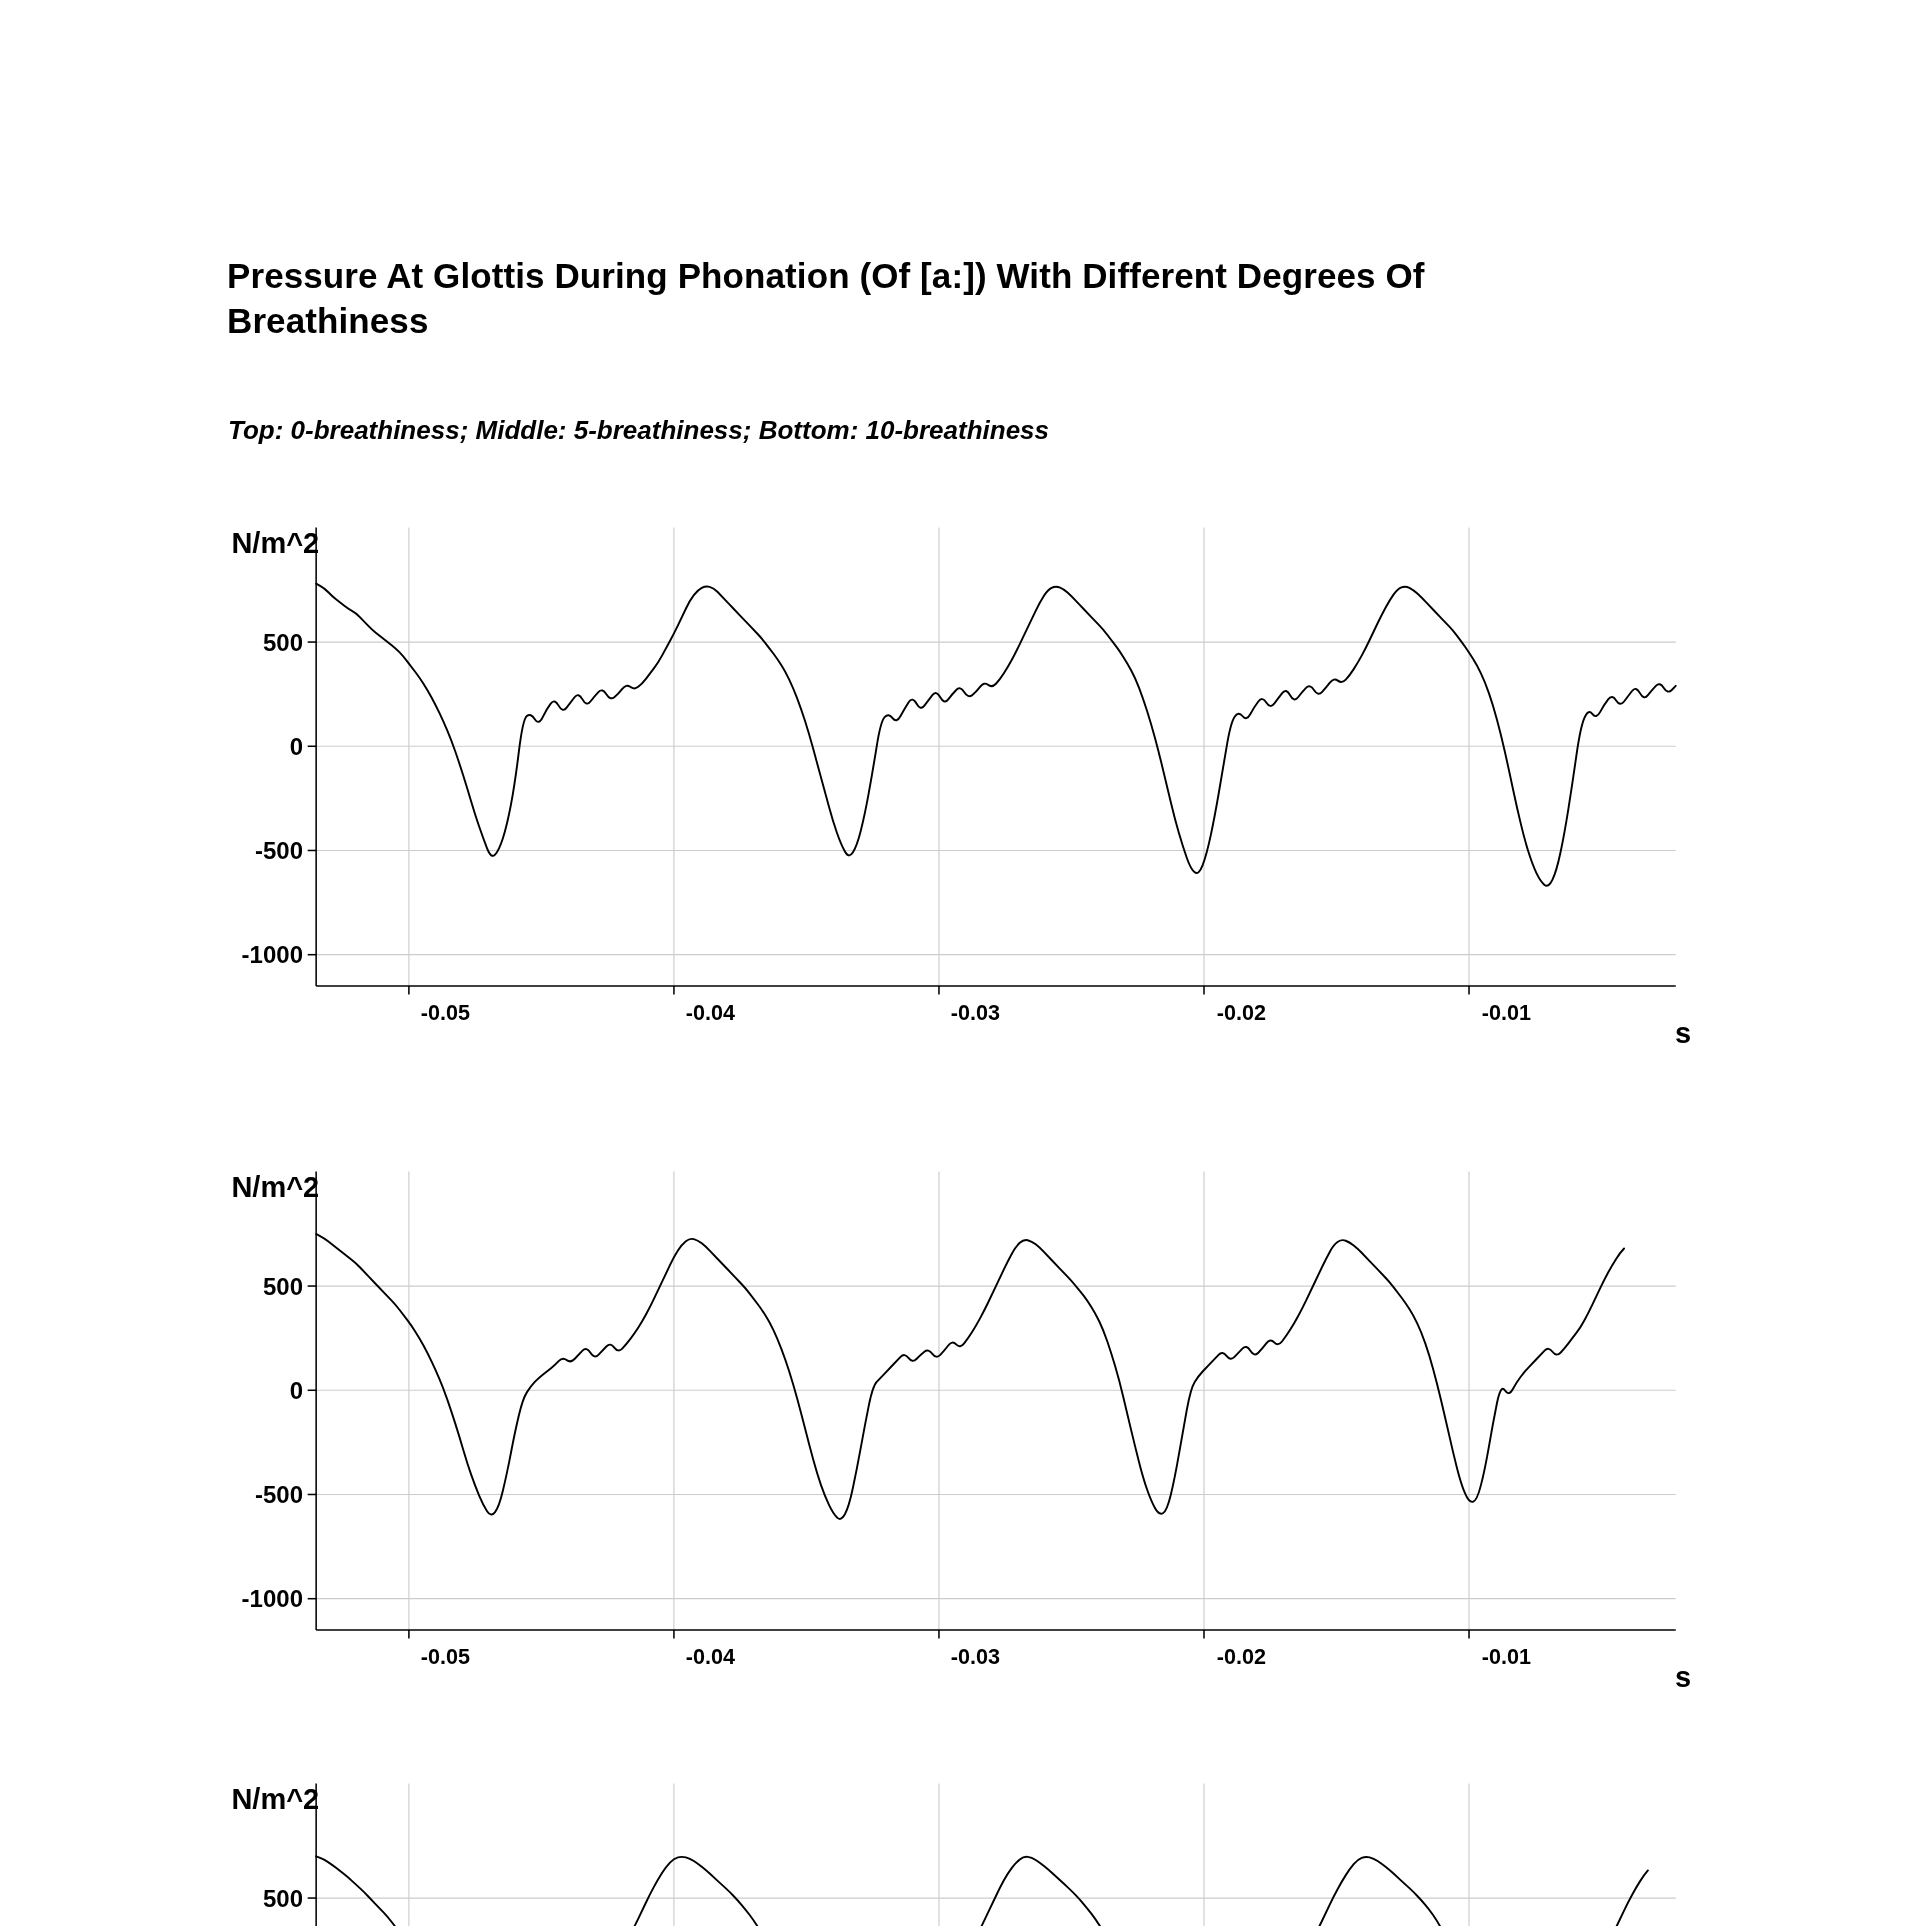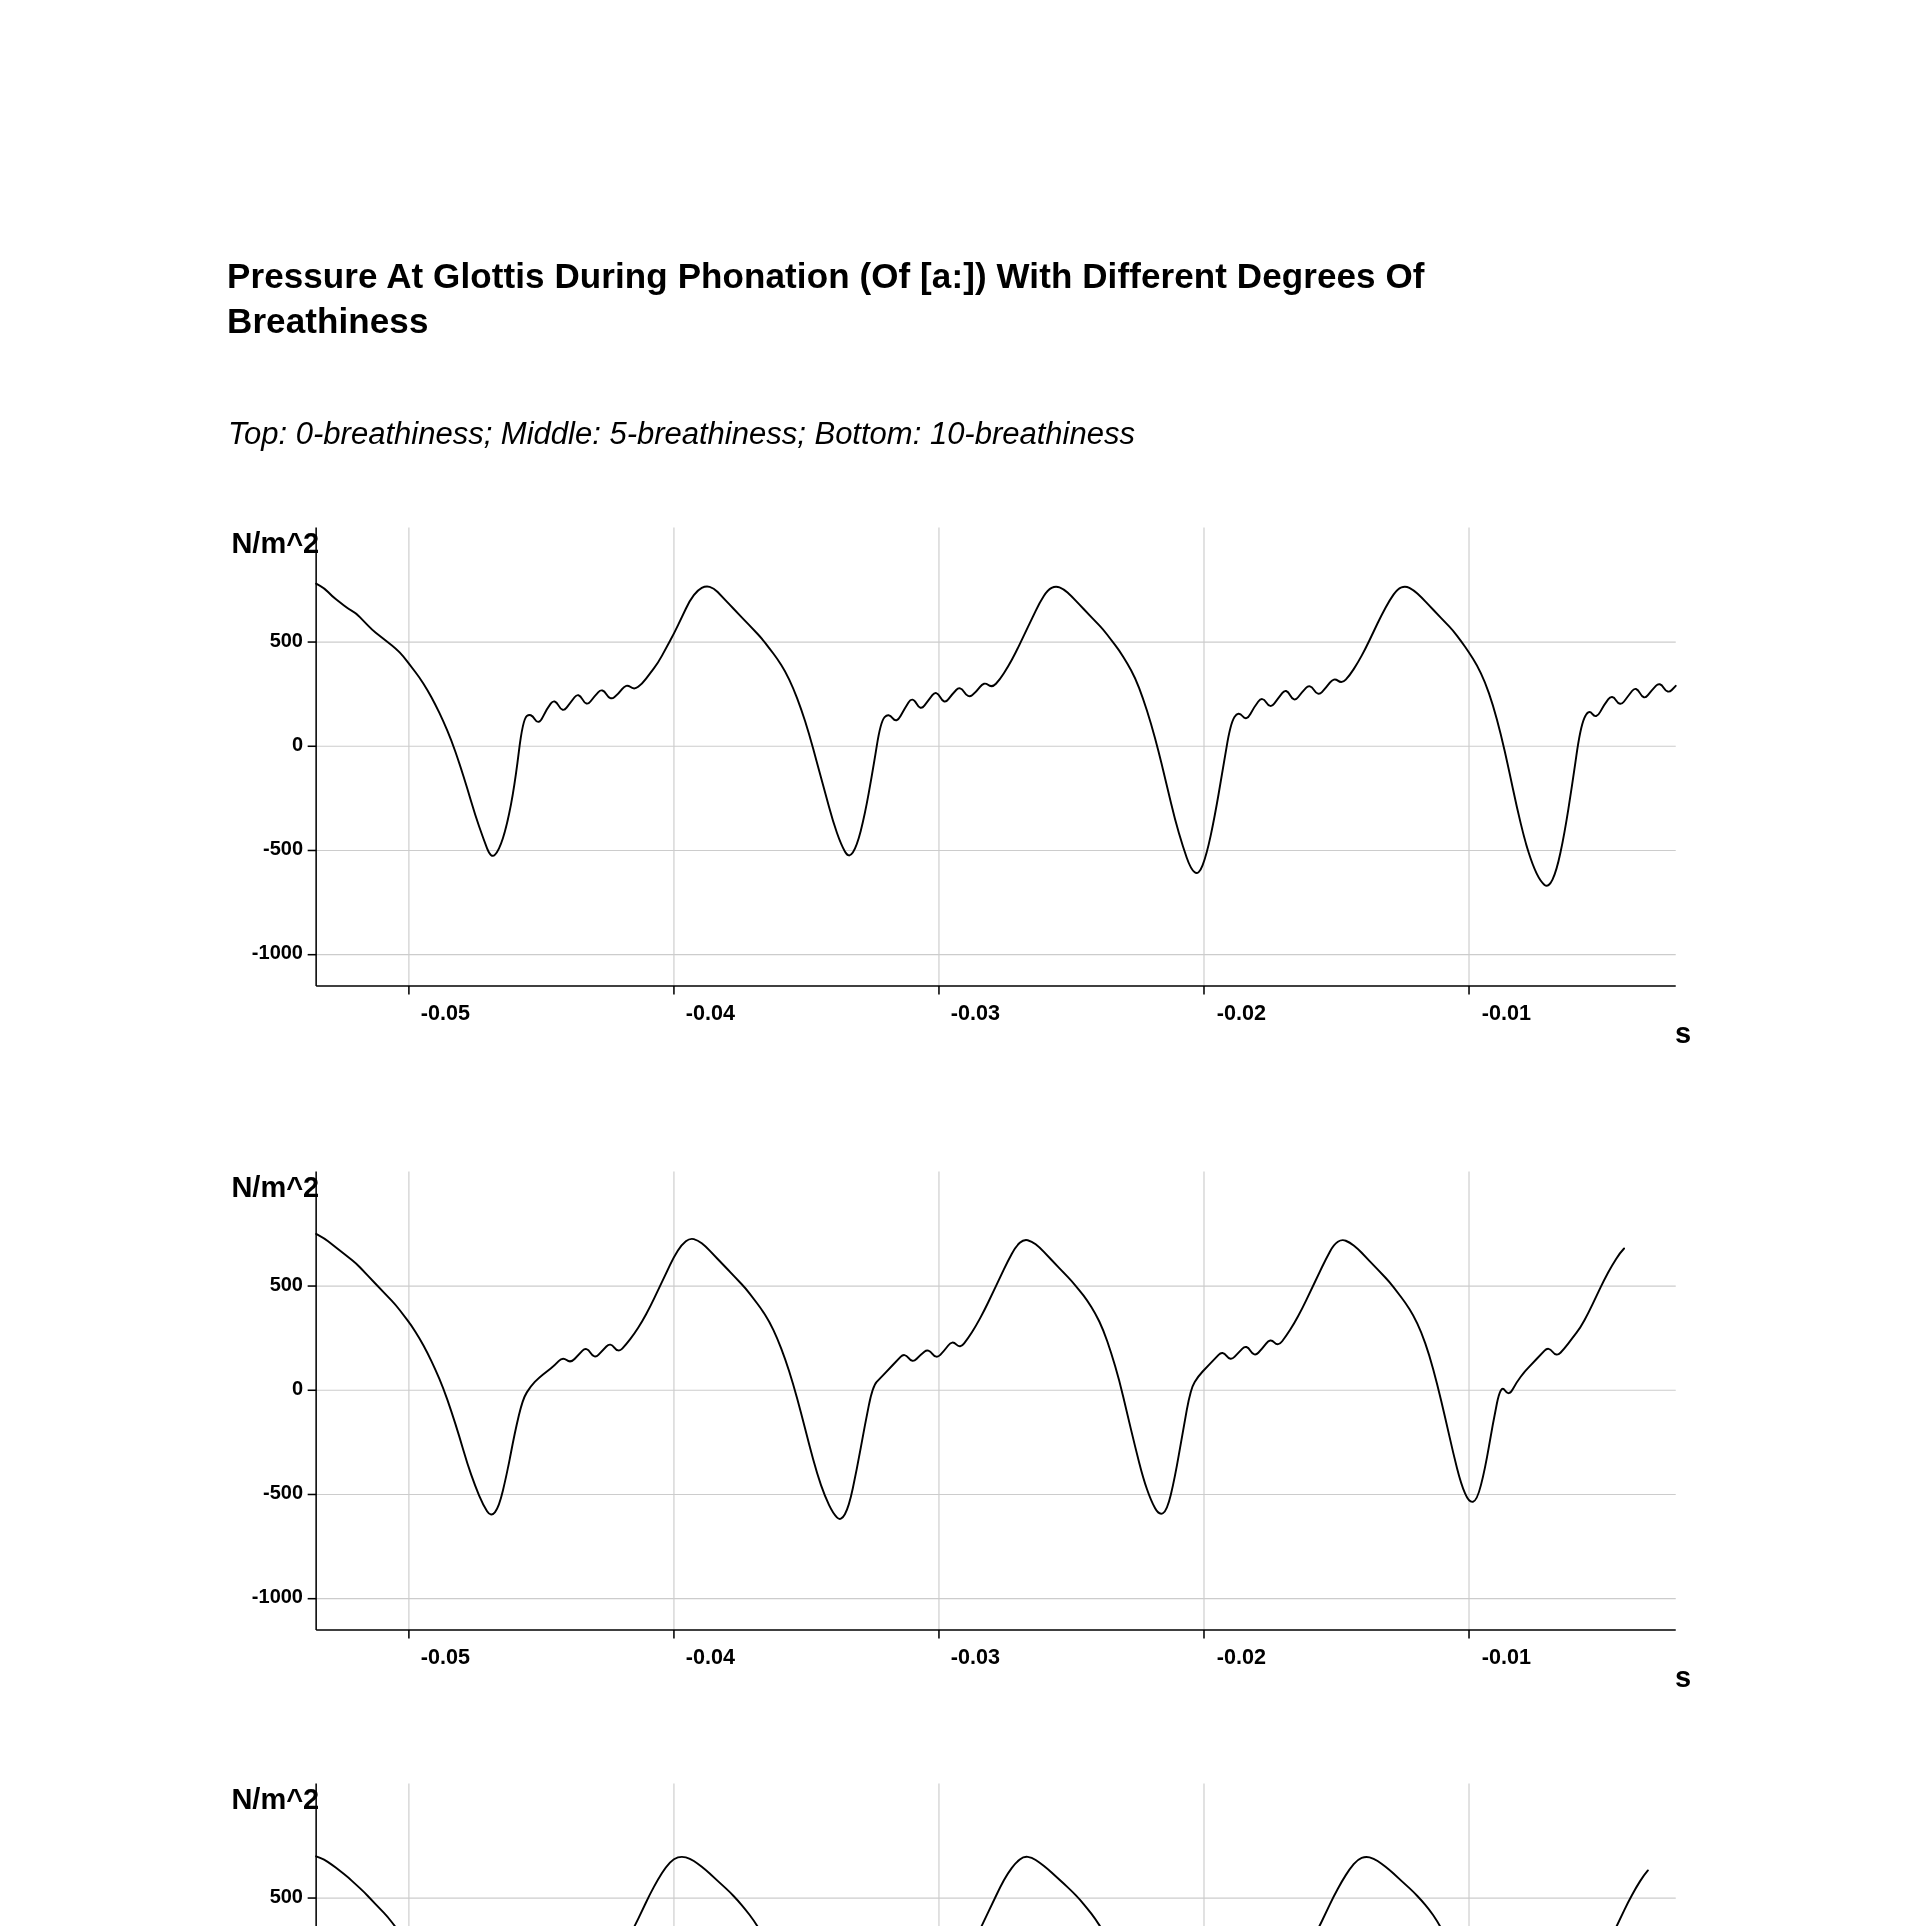--- a/index.html
+++ b/index.html
@@ -29,22 +29,22 @@
     font-size: 35px;
     font-weight: bold;
     line-height: 1.28;
     letter-spacing: 0.1px;
   }
   .subtitle {
     position: absolute;
     left: 228px;
     top: 415px;
     width: 1502px;
-    font-size: 31px;
-    font-weight: normal;
+    font-size: 26px;
+    font-weight: bold;
     font-style: italic;
     line-height: 1.2;
   }
   .panel {
     position: absolute;
     left: 216px;
     width: 1479px;
     height: 578px;
   }
   #panel-0 { top: 512px; }
@@ -62,21 +62,21 @@
     position: absolute;
     font-size: 29px;
     font-weight: bold;
     white-space: nowrap;
   }
   .ylabel-unit { left: 15.4px; top: 14.6px; }
   .xlabel-unit { right: 3.9px; top: 505px; }
 
   .ytick {
     position: absolute;
-    font-size: 20px;
+    font-size: 24px;
     font-weight: bold;
     text-align: right;
     width: 116px;
     white-space: nowrap;
   }
   .xtick {
     position: absolute;
     font-size: 21.6px;
     font-weight: bold;
     text-align: right;

